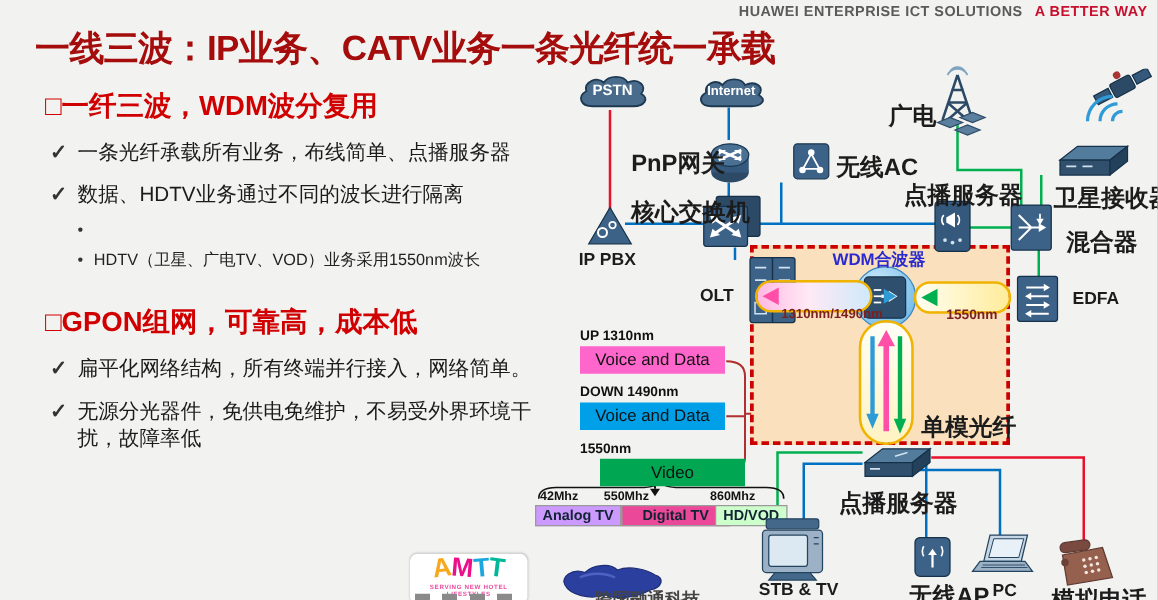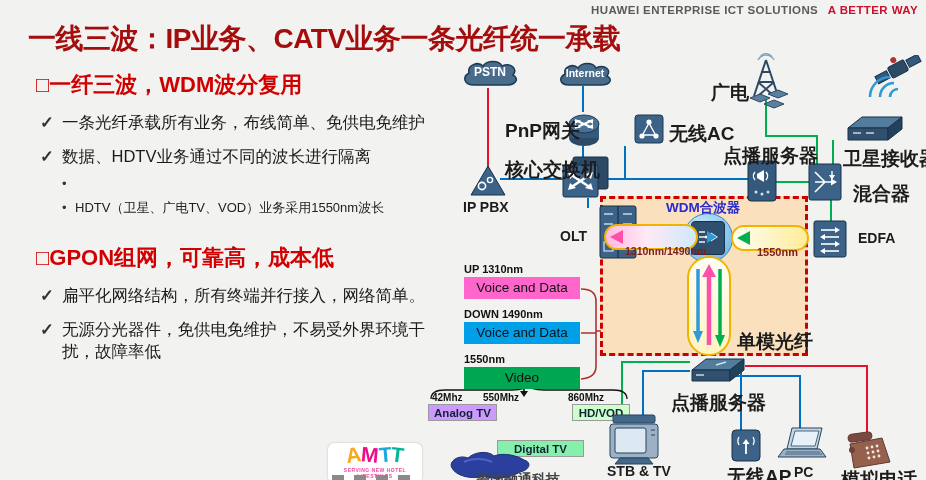--- a/index.html
+++ b/index.html
@@ -54,21 +54,21 @@
   
   .fiber{position:absolute;left:687px;top:256px;width:44px;height:100px;border:2px solid #f0b400;border-radius:22px;
     background:linear-gradient(180deg,#fffef6 0%,#fff3c2 100%);z-index:3;box-sizing:border-box;
     display:flex;align-items:center;justify-content:center;}
 
   
   .lg-lbl{position:absolute;width:116px;text-align:left;font-size:11px;font-weight:bold;color:#111;z-index:3;}
   .lg-bar{position:absolute;width:116px;height:22px;line-height:22px;text-align:center;font-size:13.5px;color:#111;z-index:3;}
   .bar-pink{background:#ff66cc;}
   .bar-blue{background:#00a0e9;}
-  .bar-green{background:#00a651;}
+  .bar-green{background:#00a651;margin-left:16px;}
 
   
   .sp-tick{position:absolute;font-size:10px;font-weight:bold;color:#111;z-index:3;}
   .sp-band{position:absolute;top:404px;height:17px;line-height:17px;text-align:center;font-size:11.5px;font-weight:bold;color:#123;z-index:3;border:1px solid #9a9a9a;box-sizing:border-box;}
 
   
   .amtt{position:absolute;left:328px;top:443px;width:94px;height:40px;background:#fff;border-radius:6px;z-index:3;
     text-align:center;box-shadow:0 0 2px rgba(0,0,0,.25);}
   .amtt .lt{font-size:21px;font-weight:900;display:inline-block;line-height:24px;}
   .amtt .l0{color:#f7a81b;transform:rotate(-8deg);}
@@ -90,21 +90,21 @@
     <span class="brand">HUAWEI ENTERPRISE ICT SOLUTIONS</span>
     <span class="tag">A BETTER WAY</span>
   </div>
 
   <div class="title">一线三波：IP业务、CATV业务一条光纤统一承载</div>
 
   <div class="leftcol">
     <div class="sec-h">□一纤三波，WDM波分复用</div>
     <div class="chk">
       <span class="mk">✓</span>
-      <span>一条光纤承载所有业务，布线简单、免供电免维护</span>
+      <span>一条光纤承载所有业务，布线简单、点播服务器</span>
     </div>
     <div class="chk">
       <span class="mk">✓</span>
       <span>数据、HDTV业务通过不同的波长进行隔离</span>
     </div>
     <div class="sub">
       <span class="mk">•</span>
     </div>
     <div class="sub">
       <span class="mk">•</span>
@@ -379,21 +379,21 @@
   <div class="lg-bar bar-pink" style="left:464px;top:277px;">Voice and Data</div>
   <div class="lg-lbl" style="left:464px;top:308px;">DOWN 1490nm</div>
   <div class="lg-bar bar-blue" style="left:464px;top:322px;">Voice and Data</div>
   <div class="lg-lbl" style="left:464px;top:353px;">1550nm</div>
   <div class="lg-bar bar-green" style="left:464px;top:367px;">Video</div>
 
   <div class="sp-tick" style="left:432px;top:392px;">42Mhz</div>
   <div class="sp-tick" style="left:483px;top:392px;">550Mhz</div>
   <div class="sp-tick" style="left:568px;top:392px;">860Mhz</div>
   <div class="sp-band" style="left:428px;width:69px;background:#cc99ff;">Analog TV</div>
-  <div class="sp-band" style="left:497px;width:87px;background:#86efac;margin-top:36px;">Digital TV</div>
+  <div class="sp-band" style="left:497px;width:87px;background:#ec4899;">Digital TV</div>
   <div class="sp-band" style="left:572px;width:58px;background:#ccffcc;">HD/VOD</div>
 
   <div class="dev" style="left:686px;top:354px;">
     <svg width="62" height="34">
       <polygon points="6,16 20,5 58,5 44,16" fill="#537b9b" stroke="#16324a"></polygon>
       <polygon points="6,16 44,16 44,27 6,27" fill="#30506e" stroke="#16324a"></polygon>
       <polygon points="44,16 58,5 58,16 44,27" fill="#24415c" stroke="#16324a"></polygon>
       <g stroke="#cfe2ef" stroke-width="1.4">
           <line x1="30" y1="11" x2="40" y2="8"></line>
           <line x1="10" y1="21" x2="18" y2="21"></line>

